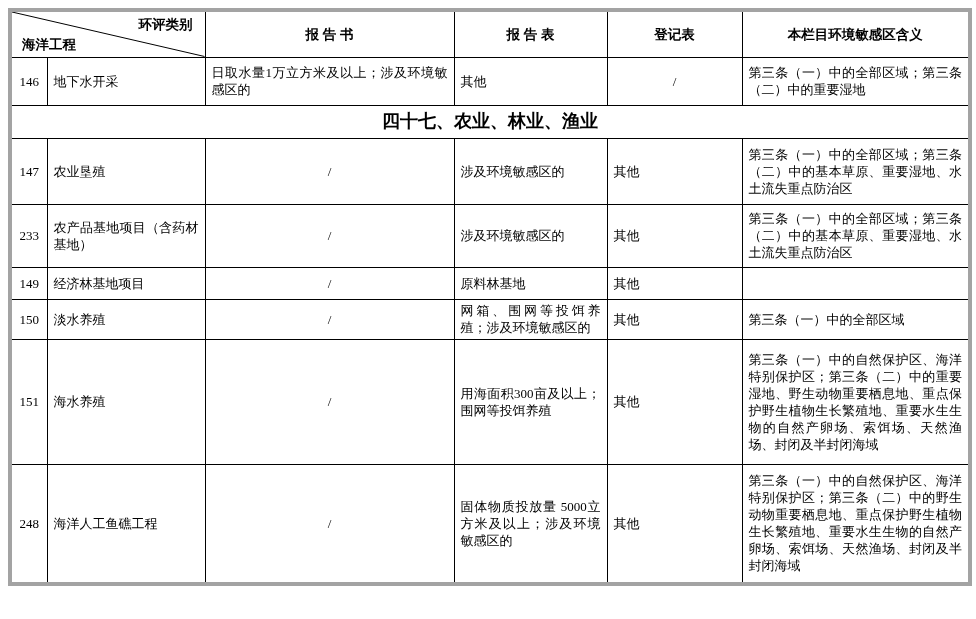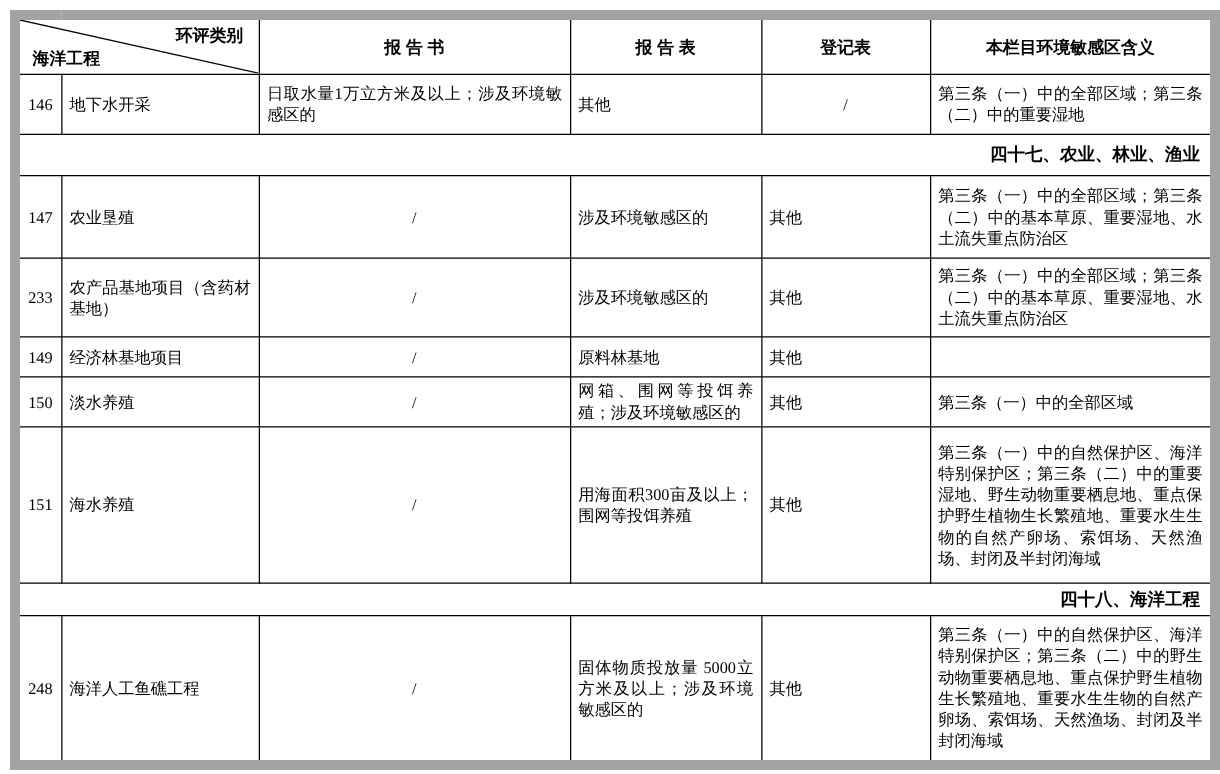--- a/index.html
+++ b/index.html
@@ -7,21 +7,21 @@
   body {
     width: 976px; height: 619px; overflow: hidden;
     font-family: "Liberation Serif", "DejaVu Serif", serif;
     color: #000;
   }
   .page { padding: 8px; }
   table.eia {
     border-collapse: collapse;
     table-layout: fixed;
     width: 960px;
-    border: 8px solid #a3a3a3;
+    border: 4px solid #a3a3a3;
   }
   .eia th, .eia td {
     border: 1px solid #000;
     font-size: 13px;
     line-height: 17px;
     padding: 2px 6px;
     vertical-align: middle;
     overflow: hidden;
   }
   .eia th {
@@ -32,22 +32,22 @@
   }
   
   .diag { position: relative; padding: 0; }
   .diag svg { position: absolute; top: 0; left: 0; width: 100%; height: 100%; display: block; }
   .diag .top-label    { position: absolute; top: 4px; right: 12px; font-size: 13.5px; }
   .diag .bottom-label { position: absolute; bottom: 4px; left: 10px; font-size: 13.5px; }
   
   tr.section td {
     font-family: "Liberation Sans", "DejaVu Sans", sans-serif;
     font-weight: bold;
-    font-size: 14px;
-    text-align: right;
+    font-size: 18px;
+    text-align: center;
     padding: 2px 8px;
   }
   
   .c-no     { text-align: center; }
   .c-name   { text-align: justify; text-align-last: left; }
   .c-text   { text-align: justify; text-align-last: left; }
   .c-slash  { text-align: center; }
   .c-sens   { text-align: justify; text-align-last: left; padding: 2px 11px 2px 7px; }
 </style>
 </head>
@@ -123,23 +123,20 @@
           <td class="c-sens">第三条（一）中的全部区域</td>
         </tr>
         <tr style="height: 125px;">
           <td class="c-no">151</td>
           <td class="c-name">海水养殖</td>
           <td class="c-slash">/</td>
           <td class="c-text">用海面积300亩及以上；围网等投饵养殖</td>
           <td class="c-text">其他</td>
           <td class="c-sens">第三条（一）中的自然保护区、海洋特别保护区；第三条（二）中的重要湿地、野生动物重要栖息地、重点保护野生植物生长繁殖地、重要水生生物的自然产卵场、索饵场、天然渔场、封闭及半封闭海域</td>
         </tr>
-        <tr class="section" style="height: 26px;">
-          <td colspan="6">四十八、海洋工程</td>
-        </tr>
         <tr style="height: 120px;">
           <td class="c-no">248</td>
           <td class="c-name">海洋人工鱼礁工程</td>
           <td class="c-slash">/</td>
           <td class="c-text">固体物质投放量 5000立方米及以上；涉及环境敏感区的</td>
           <td class="c-text">其他</td>
           <td class="c-sens">第三条（一）中的自然保护区、海洋特别保护区；第三条（二）中的野生动物重要栖息地、重点保护野生植物生长繁殖地、重要水生生物的自然产卵场、索饵场、天然渔场、封闭及半封闭海域</td>
         </tr>
       </tbody>
   </table>

